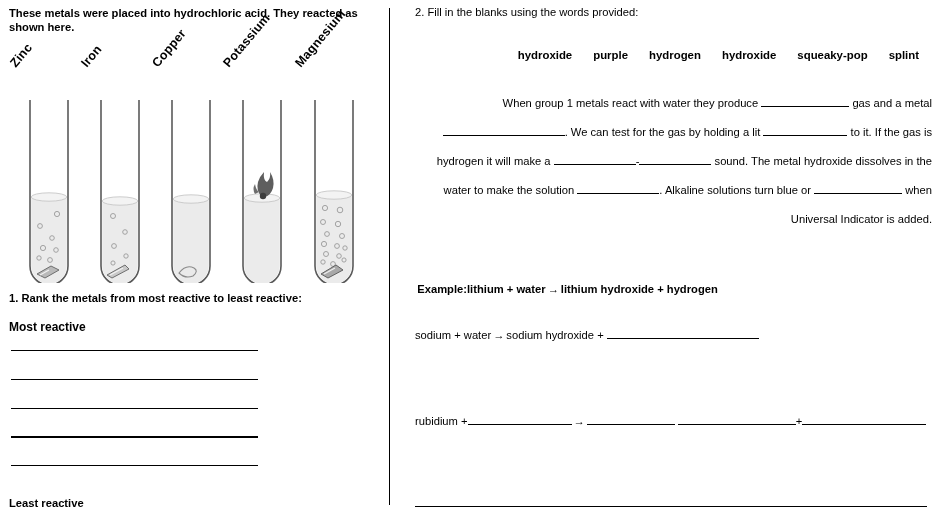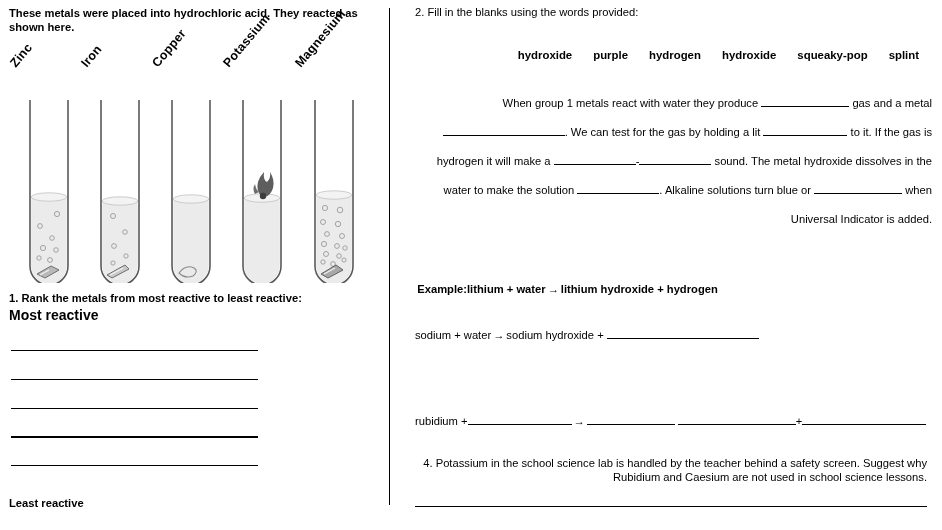--- a/index.html
+++ b/index.html
@@ -81,22 +81,22 @@
   
   .q1-title {
     position: absolute;
     left: 9px;
     top: 292px;
     font-size: 11.2px;
   }
   .q1-most {
     position: absolute;
     left: 9px;
-    top: 307px;
-    font-size: 14px;
+    top: 320px;
+    font-size: 12px;
   }
   .rank-lines {
     position: absolute;
     left: 11px;
     top: 350px;
     width: 247px;
   }
   .rank-line {
     height: 1.3px;
     background: #000000;
@@ -354,17 +354,16 @@
       <span>sodium + water</span><span class="arrow">→</span><span>sodium hydroxide +</span>
       <span class="blank" style="width:152px"></span>
     </div>
 
 
     <div class="eq eq-rubidium">
       <span>rubidium +</span><span class="blank" style="width:104px"></span><span class="arrow">→</span><span class="blank" style="width:88px"></span>
       <span class="blank" style="width:118px"></span><span>+</span><span class="blank" style="width:124px"></span>
     </div>
 
-    <div class="q4-title">4. Potassium in the school science lab is handled by the teacher behind a safety screen. Suggest why Rubidium and Caesium are not used in school science lessons.</div>
     <div class="q4-line"></div>
 
   </div>
 </div>
 
 </body></html>

